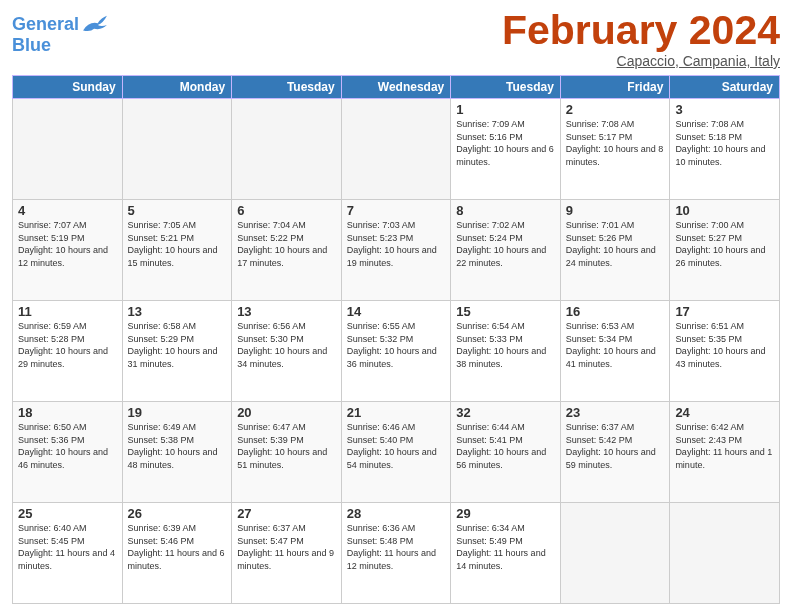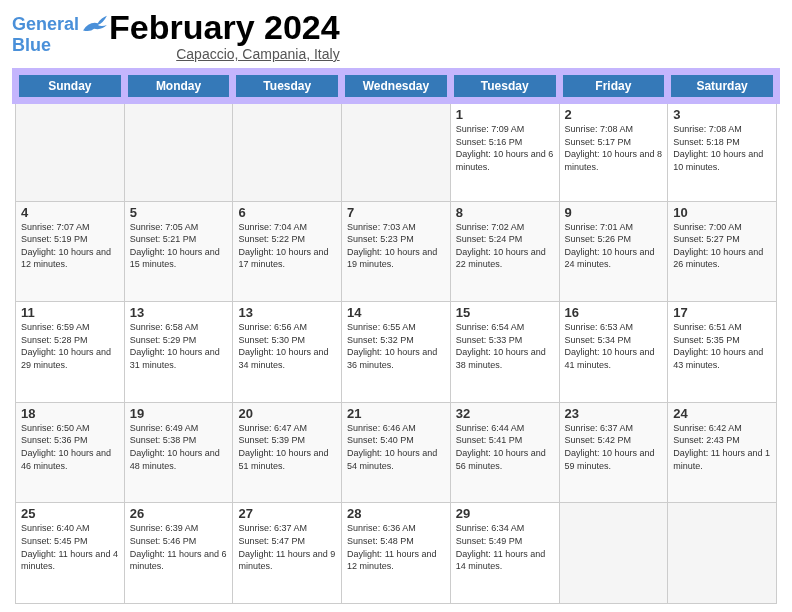--- a/index.html
+++ b/index.html
@@ -12,20 +12,21 @@
     }
     .container {
       width: 792px;
       height: 612px;
       padding: 10px 12px 8px 12px;
       display: flex;
       flex-direction: column;
     }
     .header {
       display: flex;
+      justify-content: space-between;
       align-items: flex-start;
       margin-bottom: 6px;
     }
     .logo {
       display: flex;
       align-items: center;
       margin-top: 4px;
     }
     .logo-text {
       font-size: 18px;
@@ -38,46 +39,46 @@
     }
     .logo-bird {
       width: 28px;
       height: 22px;
       margin-left: 2px;
     }
     .title-block {
       text-align: right;
     }
     .month-title {
-      font-size: 34px;
+      font-size: 41px;
       font-weight: bold;
-      color: #000000;
+      color: #c2410c;
       line-height: 1;
     }
     .subtitle {
       font-size: 14px;
       color: #555;
       margin-top: 2px;
       text-decoration: underline;
     }
     .calendar {
       flex: 1;
       border: 1px solid #ccc;
       border-collapse: collapse;
       width: 100%;
       table-layout: fixed;
     }
     .calendar th {
       background: #3579b8;
       color: #fff;
-      text-align: center;
+      text-align: right;
       padding: 4px 6px;
       font-size: 12px;
       font-weight: bold;
-      border: 7px solid #c4b5fd;
+      border: 1px solid #c4b5fd;
     }
     .calendar td {
       vertical-align: top;
       border: 1px solid #ccc;
       padding: 3px 5px;
       height: 84px;
       font-size: 9.5px;
       color: #333;
       background: #fff;
     }

